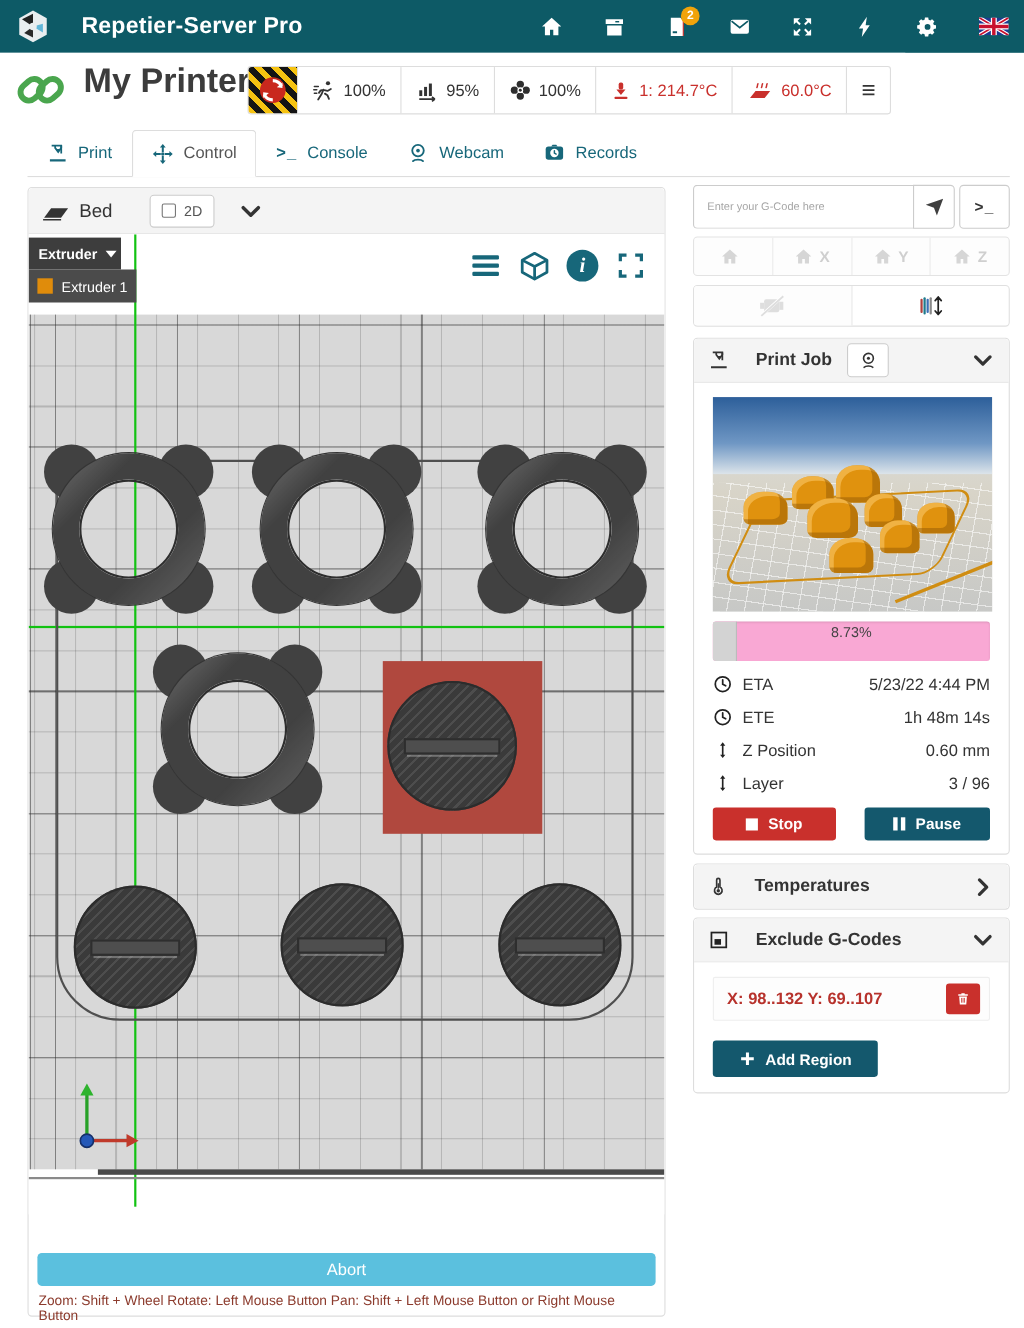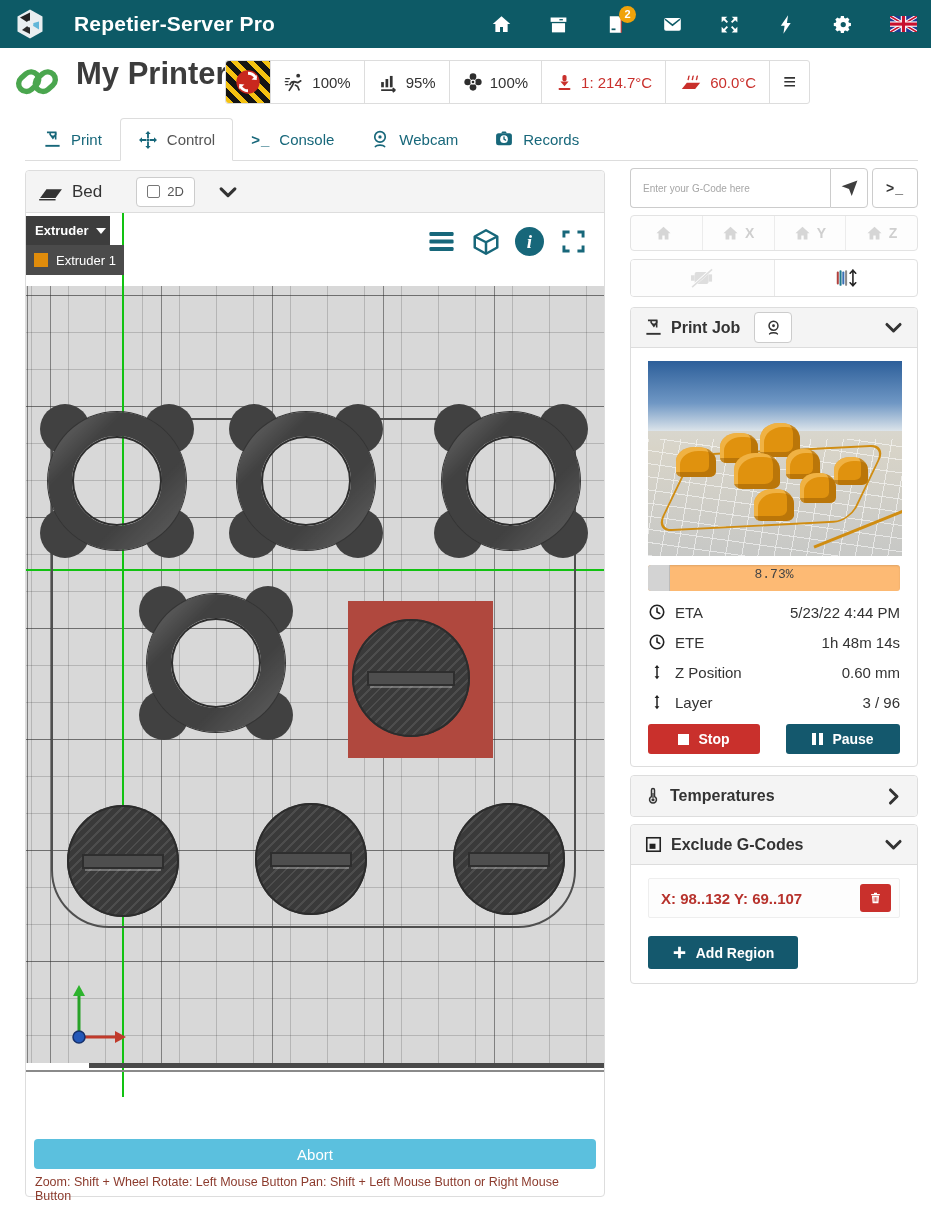--- a/index.html
+++ b/index.html
@@ -145,21 +145,21 @@
   .motor-row { display:flex; height:38px; margin-top:8px; border:1px solid #e0e0e0; border-radius:4px;
     background:#fff; overflow:hidden; }
   .motor-btn { flex:1; display:flex; align-items:center; justify-content:center; border-left:1px solid #e8e8e8; }
   .motor-btn:first-child { border-left:none; background:#fdfdfd; cursor:default; }
   .motor-btn.enabled { cursor:pointer; }
 
   .card { border:1px solid #ddd; border-radius:4px; background:#fff; }
   .card-head { height:40px; background:#f4f4f4; border-bottom:1px solid #ddd;
     border-radius:4px 4px 0 0; display:flex; align-items:center; padding:0 13px; }
   .card-head.solo { border-bottom:none; border-radius:4px; }
-  .card-title { font-size:16px; font-weight:700; color:#333; margin-left:8px; }
+  .card-title { font-size:16px; font-weight:700; color:#333; margin-left:24px; }
   .head-chevron { margin-left:auto; cursor:pointer; }
 
   .printjob-card { margin-top:10px; }
   .pj-webcam-btn { margin-left:14px; width:38px; height:31px; border:1px solid #ccc; border-radius:4px;
     background:#fff; display:flex; align-items:center; justify-content:center; cursor:pointer; }
   .pj-body { padding:13px 17px 12px 17px; }
 
   .preview { position:relative; width:254px; height:195px; overflow:hidden;
     background:linear-gradient(180deg,#d9dfe2 0%,#d8d4c8 45%,#c7c8c6 100%); }
   .pv-sky { position:absolute; left:0; top:0; right:0; height:70px;
@@ -168,22 +168,22 @@
     background-image:
       repeating-linear-gradient(100deg, rgba(255,255,255,.8) 0 1px, transparent 1px 16px),
       repeating-linear-gradient(8deg, rgba(255,255,255,.8) 0 1px, transparent 1px 13px); }
   .pv-outline { position:absolute; left:28px; top:88px; width:190px; height:78px;
     border:2px solid #d08d12; border-radius:16px; transform:skewX(-28deg) rotate(-3deg); }
   .pv-line { position:absolute; right:-18px; bottom:28px; width:110px; height:3px; background:#d08d12;
     transform:rotate(-22deg); }
   .pv-obj { position:absolute; background:#e0920e; border-radius:46% 46% 18% 18%;
     box-shadow:inset -7px -5px 0 rgba(140,85,5,.45), inset 4px 4px 0 rgba(255,210,120,.5); }
 
-  .progress { margin-top:9px; position:relative; height:26px; background:#fdba74;
-    border-radius:3px; overflow:hidden; box-shadow:inset 0 1px 2px rgba(0,0,0,.12);font-family:Liberation Mono, monospace; }
+  .progress { margin-top:9px; position:relative; height:36px; background:#f9a8d4;
+    border-radius:3px; overflow:hidden; box-shadow:inset 0 1px 2px rgba(0,0,0,.12); }
   .progress-fill { position:absolute; left:0; top:0; bottom:0; background:#d3d3d3; border-right:1px solid #bbb; }
   .progress-text { position:relative; text-align:center; font-size:13px; line-height:20px; color:#444; }
 
   .pj-rows { margin-top:6px; }
   .pj-row { display:flex; align-items:center; height:30px; font-size:15px; color:#333; }
   .pj-row .lab { margin-left:9px; }
   .pj-row .val { margin-left:auto;text-align:center; }
 
   .pj-buttons { display:flex; justify-content:space-between; margin-top:7px; }
   .btn { display:flex; align-items:center; justify-content:center; gap:9px; border:none;

